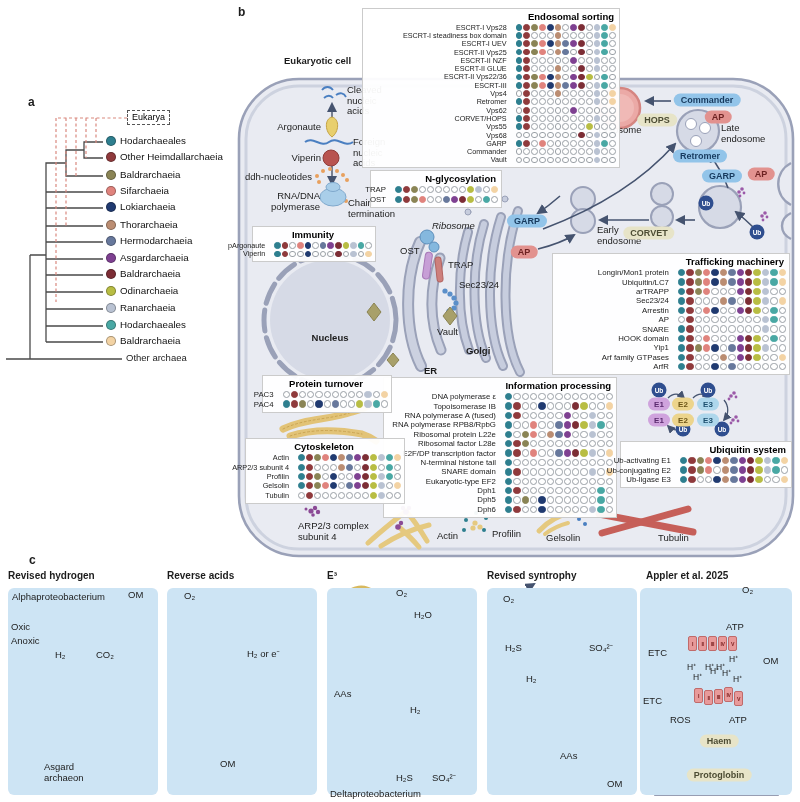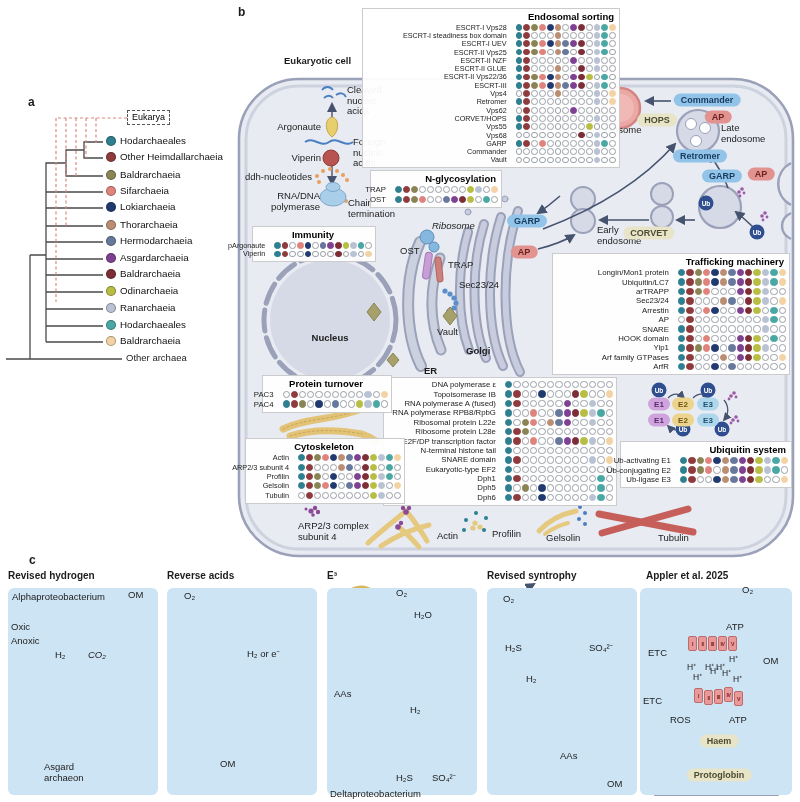--- a/index.html
+++ b/index.html
@@ -1037,20 +1037,21 @@
         <span class="mdot" style="background: rgb(103, 120, 156); border-color: rgb(103, 120, 156);"></span>
         <span class="mdot"></span>
         <span class="mdot"></span>
         <span class="mdot"></span>
         <span class="mdot"></span>
         <span class="mdot"></span>
         <span class="mdot"></span>
       </div>
     </div>
 <div class="box" style="left:383px;top:377px;width:234px;">
+      <div class="btitle">Information processing</div>
       <div class="mrow">
         <span class="mlab">DNA polymerase ε</span>
         <span class="mdot" style="background: rgb(46, 127, 143); border-color: rgb(46, 127, 143);"></span>
         <span class="mdot"></span>
         <span class="mdot"></span>
         <span class="mdot"></span>
         <span class="mdot"></span>
         <span class="mdot"></span>
         <span class="mdot"></span>
         <span class="mdot"></span>
@@ -1118,21 +1119,21 @@
         <span class="mdot" style="background: rgb(187, 141, 114); border-color: rgb(187, 141, 114);"></span>
         <span class="mdot" style="background: rgb(103, 120, 156); border-color: rgb(103, 120, 156);"></span>
         <span class="mdot" style="background: rgb(126, 64, 145); border-color: rgb(126, 64, 145);"></span>
         <span class="mdot"></span>
         <span class="mdot"></span>
         <span class="mdot" style="background: rgb(185, 194, 210); border-color: rgb(185, 194, 210);"></span>
         <span class="mdot"></span>
         <span class="mdot"></span>
       </div>
       <div class="mrow">
-        <span class="mlab">Ribosome protein L28e</span>
+        <span class="mlab">Ribosomal factor L28e</span>
         <span class="mdot" style="background: rgb(46, 127, 143); border-color: rgb(46, 127, 143);"></span>
         <span class="mdot" style="background: rgb(143, 58, 60); border-color: rgb(143, 58, 60);"></span>
         <span class="mdot" style="background: rgb(138, 132, 85); border-color: rgb(138, 132, 85);"></span>
         <span class="mdot"></span>
         <span class="mdot"></span>
         <span class="mdot"></span>
         <span class="mdot"></span>
         <span class="mdot"></span>
         <span class="mdot"></span>
         <span class="mdot"></span>
@@ -1433,21 +1434,21 @@
 <div class="lbl ttl" style="left:167px;top:570px;">Reverse acids</div>
 <div class="lbl ttl" style="left:327px;top:570px;">E³</div>
 <div class="lbl ttl" style="left:487px;top:570px;">Revised syntrophy</div>
 <div class="lbl ttl" style="left:646px;top:570px;">Appler et al. 2025</div>
 
 <div class="lbl" style="left:12px;top:592px;">Alphaproteobacterium</div>
 <div class="lbl" style="left:128px;top:590px;">OM</div>
 <div class="lbl" style="left:11px;top:622px;">Oxic</div>
 <div class="lbl" style="left:11px;top:636px;">Anoxic</div>
 <div class="lbl" style="left:55px;top:650px;">H₂</div>
-<div class="lbl" style="left:88px;top:650px;font-style:italic;">CO₂</div>
+<div class="lbl" style="left:96px;top:650px;">CO₂</div>
 <div class="lbl wrap" style="left:44px;top:762px;width:58px;">Asgard archaeon</div>
 
 <div class="lbl" style="left:184px;top:591px;">O₂</div>
 <div class="lbl" style="left:247px;top:649px;">H₂ or e⁻</div>
 <div class="lbl" style="left:220px;top:759px;">OM</div>
 
 <div class="lbl" style="left:396px;top:588px;">O₂</div>
 <div class="lbl" style="left:414px;top:610px;">H₂O</div>
 <div class="lbl" style="left:334px;top:689px;">AAs</div>
 <div class="lbl" style="left:410px;top:705px;">H₂</div>

